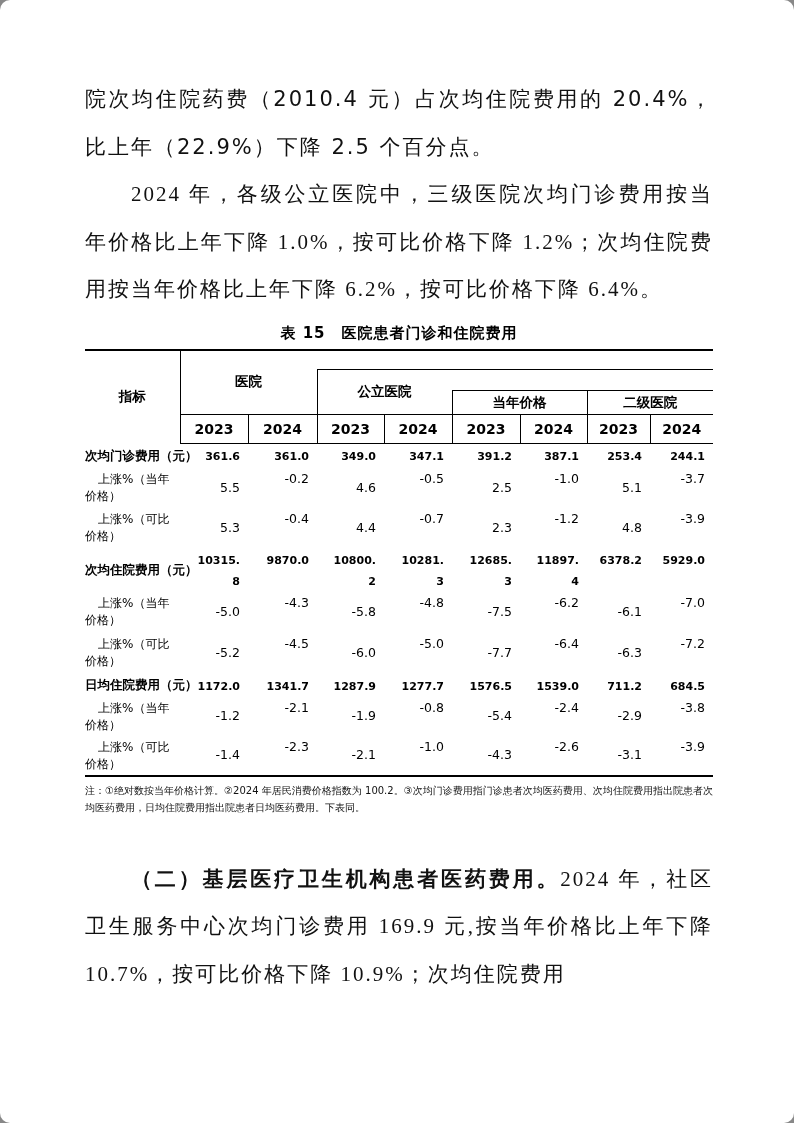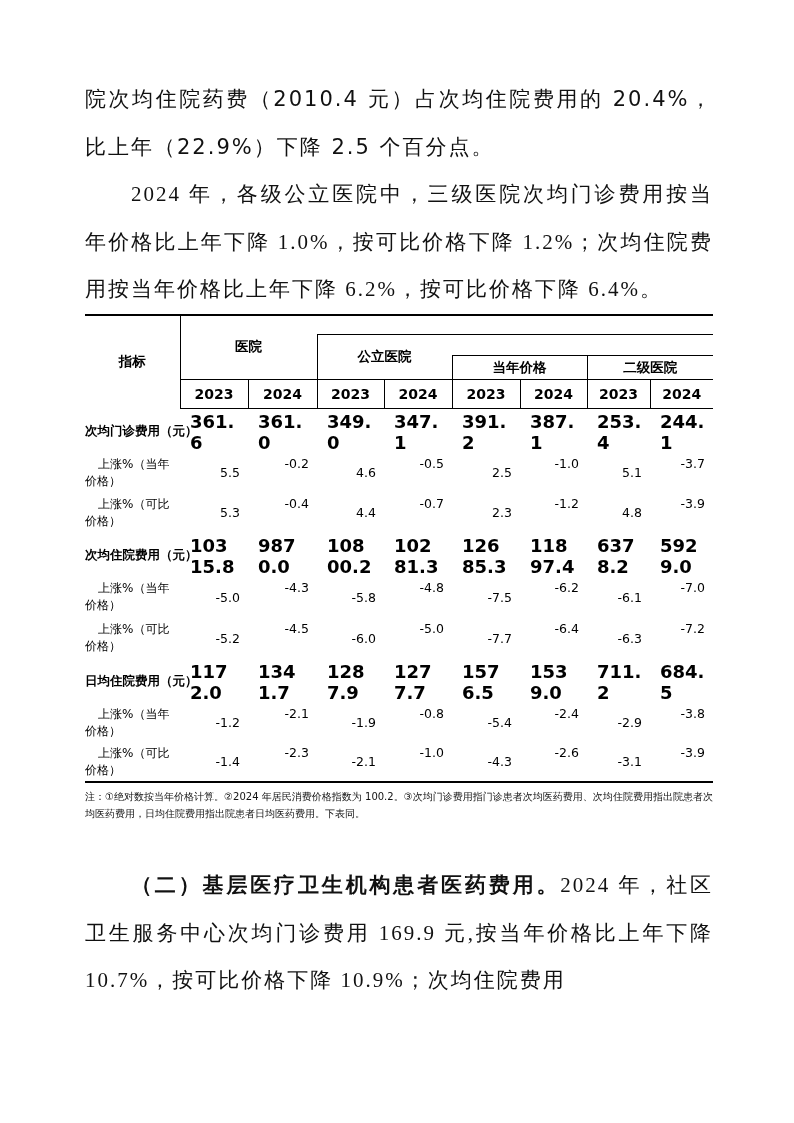--- a/index.html
+++ b/index.html
@@ -4,20 +4,21 @@
 <style>
   html,body { margin:0; padding:0; background:#888; }
   .page {
     position: relative;
     width: 794px; height: 1123px;
     margin: 0 auto;
     background: #ffffff;
     overflow: hidden;
     font-family: "DejaVu Sans", sans-serif;
     color: #000000;
+    border-radius: 10px;
   }
   .content {
     position: absolute;
     left: 85px; top: 0;
     width: 628px;
   }
   
   .para {
     margin: 0;
     font-size: 21px;
@@ -68,22 +69,22 @@
     text-align: center;
     vertical-align: middle;
     font-weight: bold;
     font-size: 14px;
   }
   .year-cell.no-left { border-left: none; }
   
   tr.metric-row td.val {
     font-weight: bold;
     font-family: "DejaVu Sans", sans-serif;
-    font-size: 18px;
-    text-align: left;
+    font-size: 11px;
+    text-align: right;
     vertical-align: top;
     padding: 2px 8px 0 10px;
     line-height: 21px;
   }
   tr.metric-row td.lbl {
     font-weight: bold;
     font-size: 12.5px;
     white-space: nowrap;
     vertical-align: middle;
     line-height: 16px;
@@ -118,20 +119,21 @@
 </head>
 <body>
 
 <div class="page">
   <div class="content">
 
     <p class="para first">院次均住院药费（2010.4 元）占次均住院费用的 20.4%，比上年（22.9%）下降 2.5 个百分点。</p>
 
     <p class="para indent">2024 年，各级公立医院中，三级医院次均门诊费用按当年价格比上年下降 1.0%，按可比价格下降 1.2%；次均住院费用按当年价格比上年下降 6.2%，按可比价格下降 6.4%。</p>
 
+    <div class="table-title">表 15　医院患者门诊和住院费用</div>
 
     <table class="stat">
       <colgroup>
         <col style="width:95px">
           <col style="width:68px">
           <col style="width:69px">
         <col style="width:67px">
           <col style="width:68px">
           <col style="width:68px">
         <col style="width:67px">

